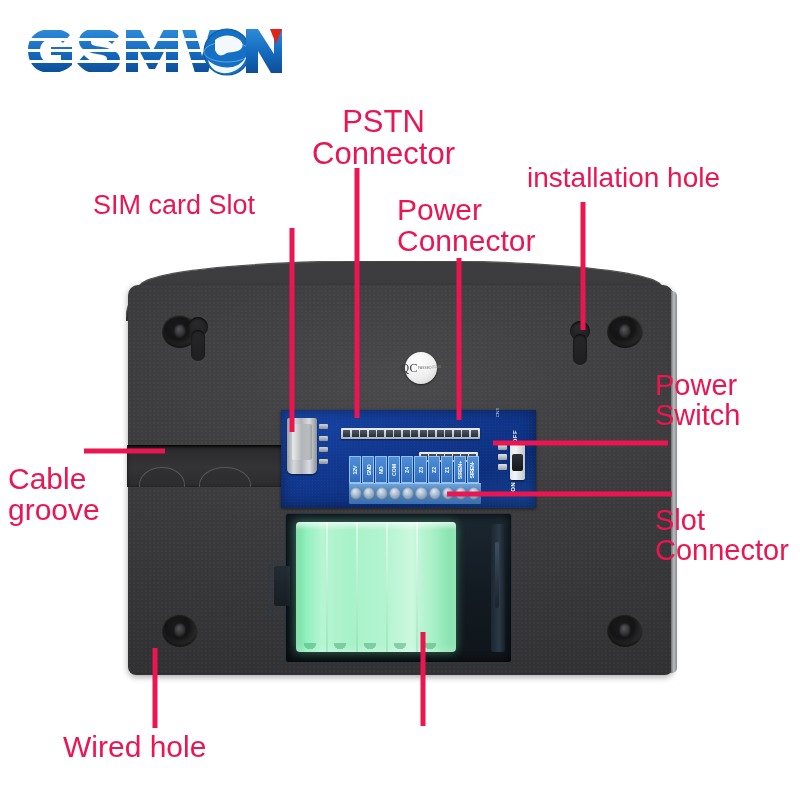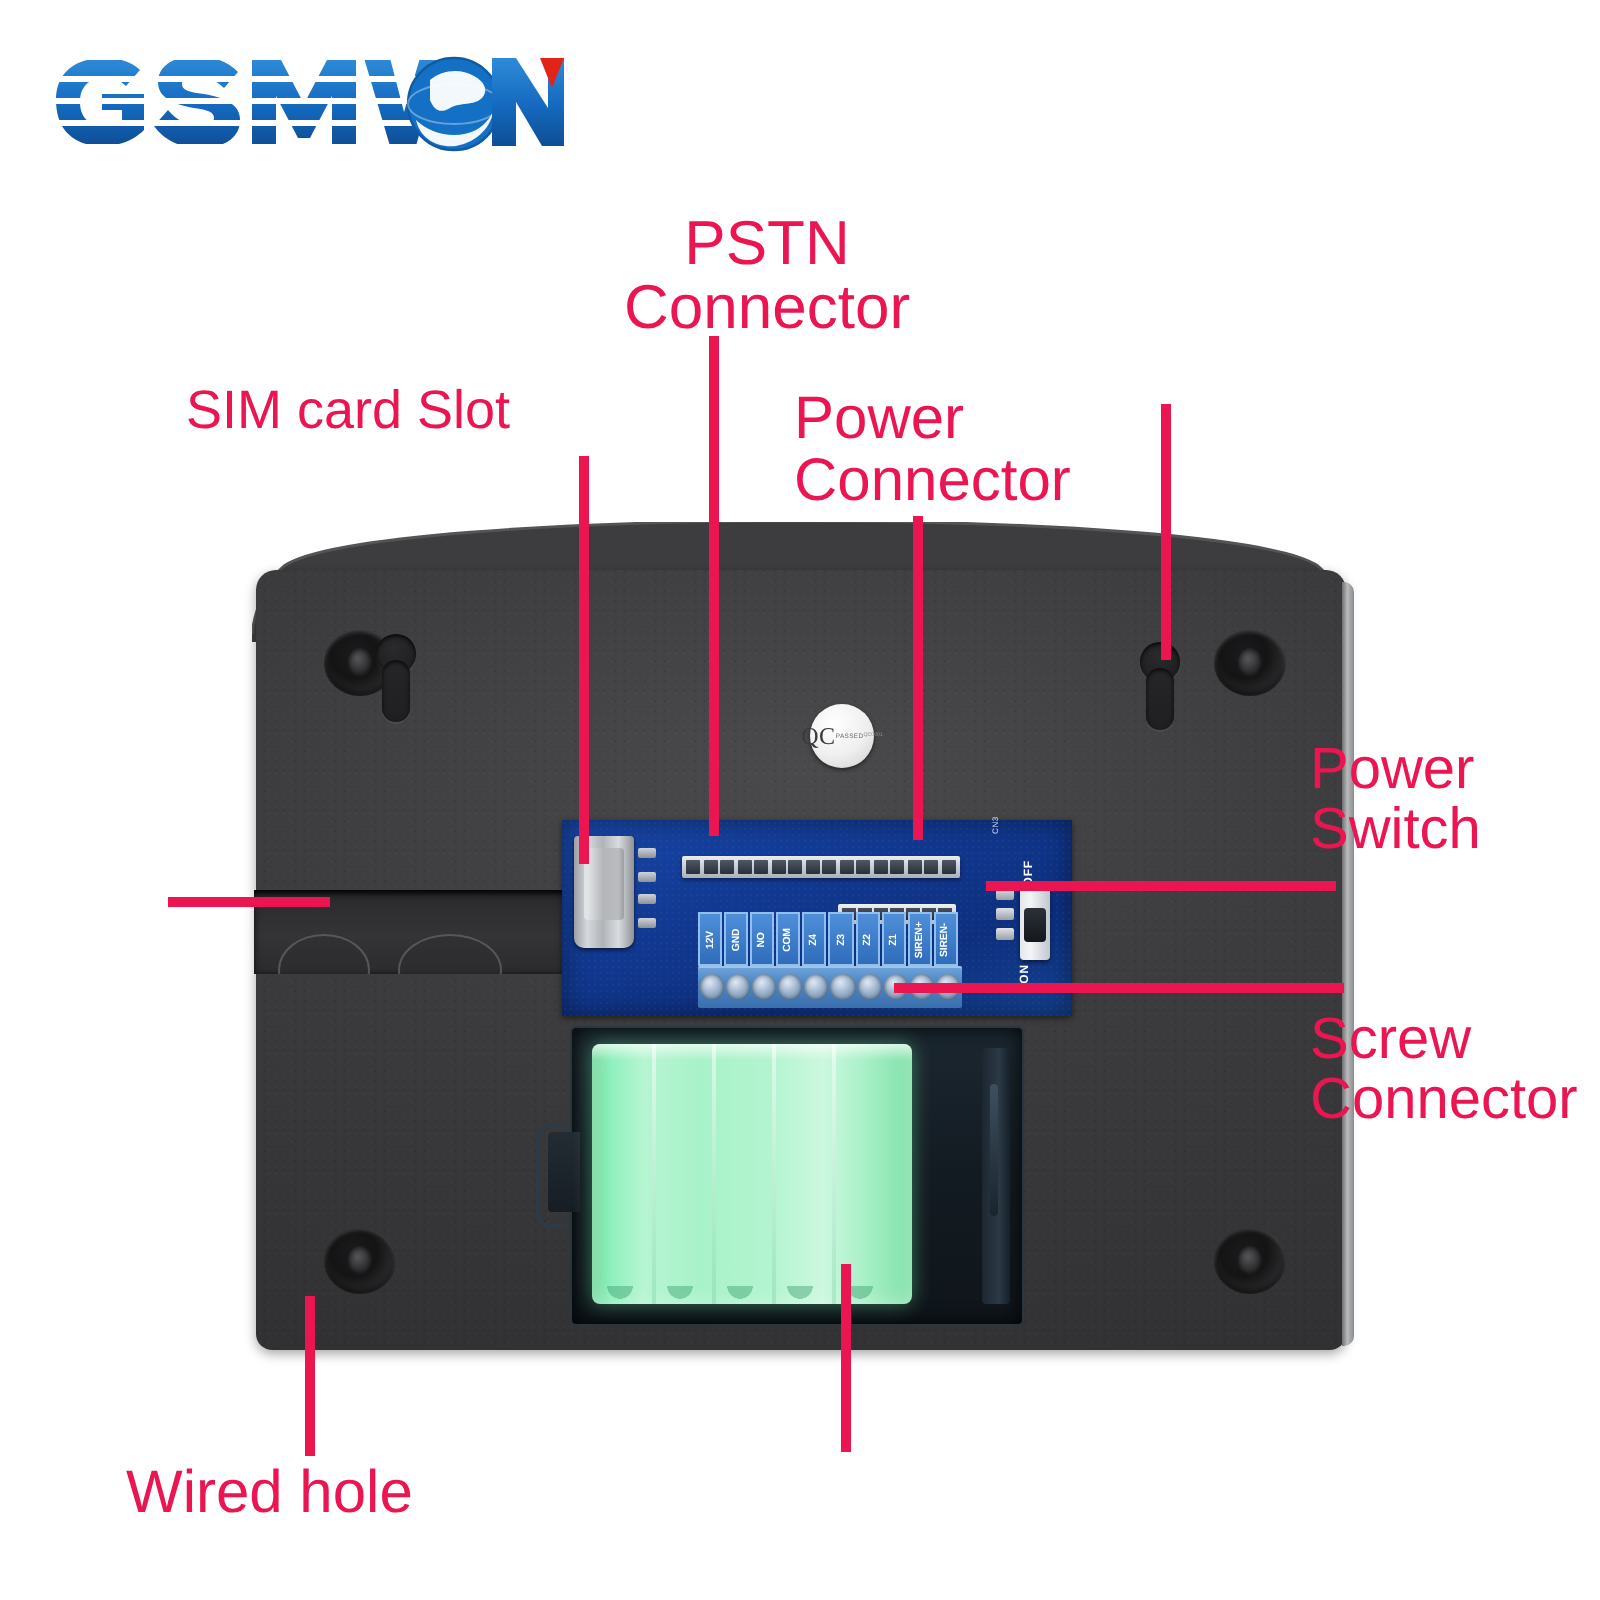--- a/index.html
+++ b/index.html
@@ -633,24 +633,27 @@
   </svg>
 
   <div class="ann-label" style="left:93px;  top:191px; font-size:27px;">SIM card Slot</div>
 
   <div class="ann-label" style="left:312px; top:106px; font-size:31px;text-align:center;">PSTN
 Connector</div>
 
   <div class="ann-label" style="left:397px; top:194px; font-size:30px;">Power
 Connector</div>
 
+  <div class="ann-label" style="left:527px; top:163px; font-size:28px;">installation hole</div>
 
   <div class="ann-label" style="left:655px; top:370px; font-size:29px;">Power
 Switch</div>
 
-  <div class="ann-label" style="left:655px; top:505px; font-size:29px;">Screw
+  <div class="ann-label" style="left:655px; top:505px; font-size:29px;">Slot
 Connector</div>
 
+  <div class="ann-label" style="left:8px;   top:463px; font-size:30px;">Cable
+groove</div>
 
   <div class="ann-label" style="left:63px;  top:731px; font-size:30px;">Wired hole</div>
 
 
 </div>
 
 </body></html>

